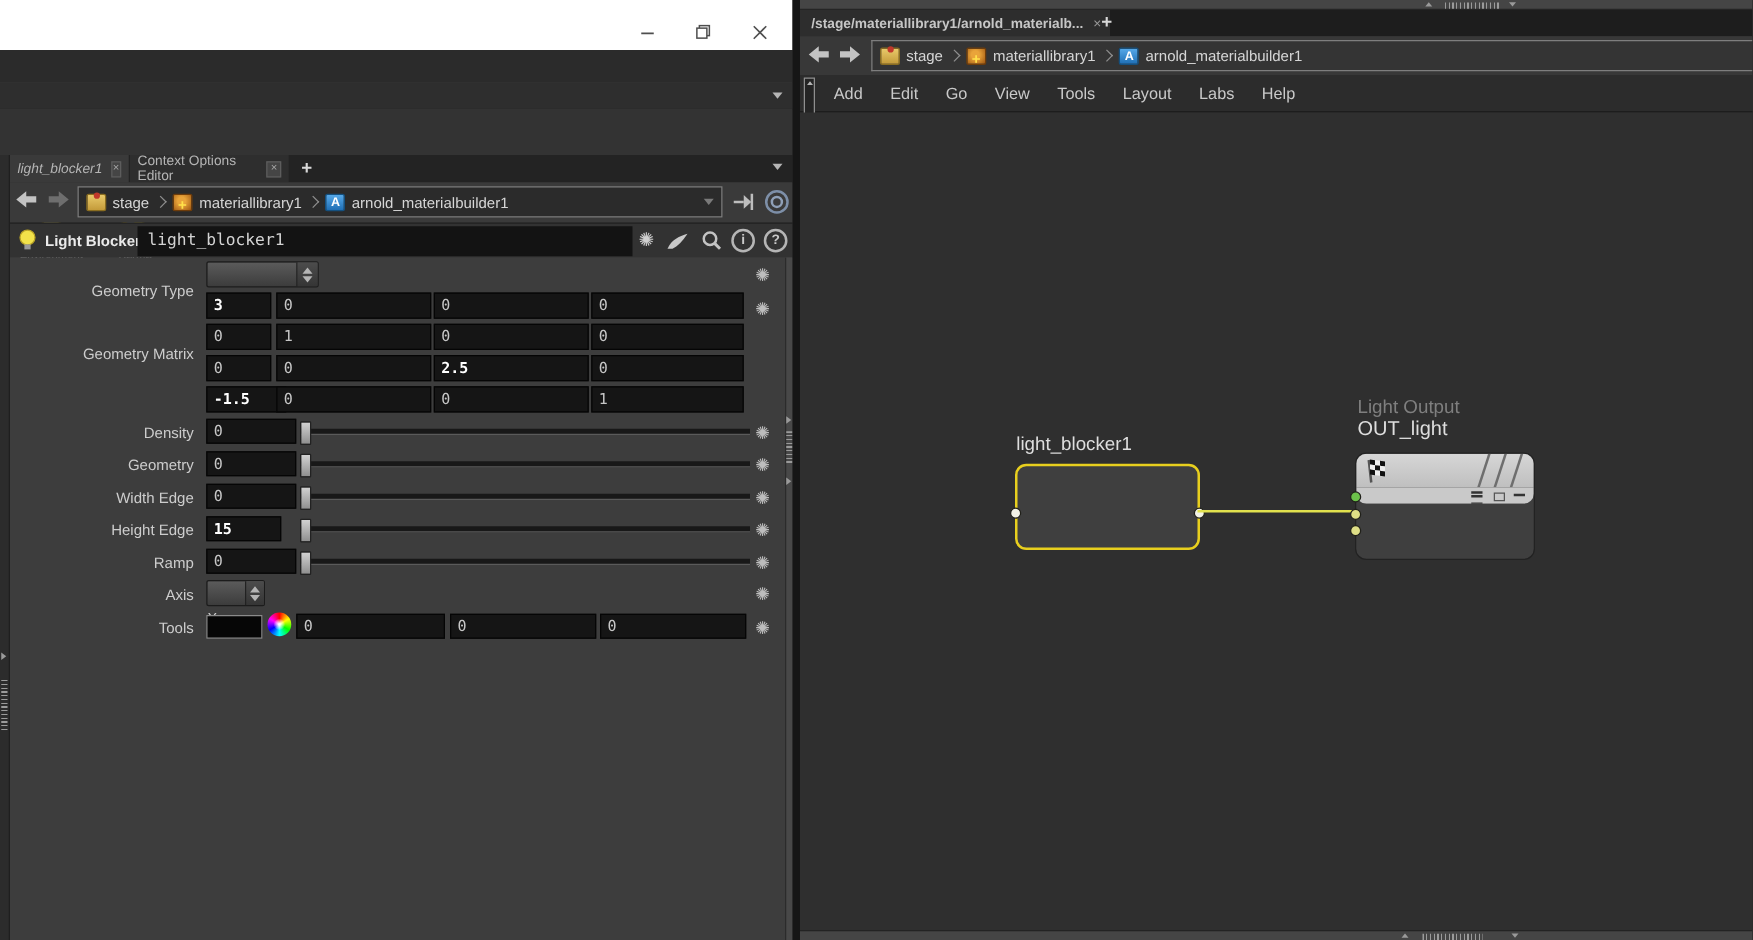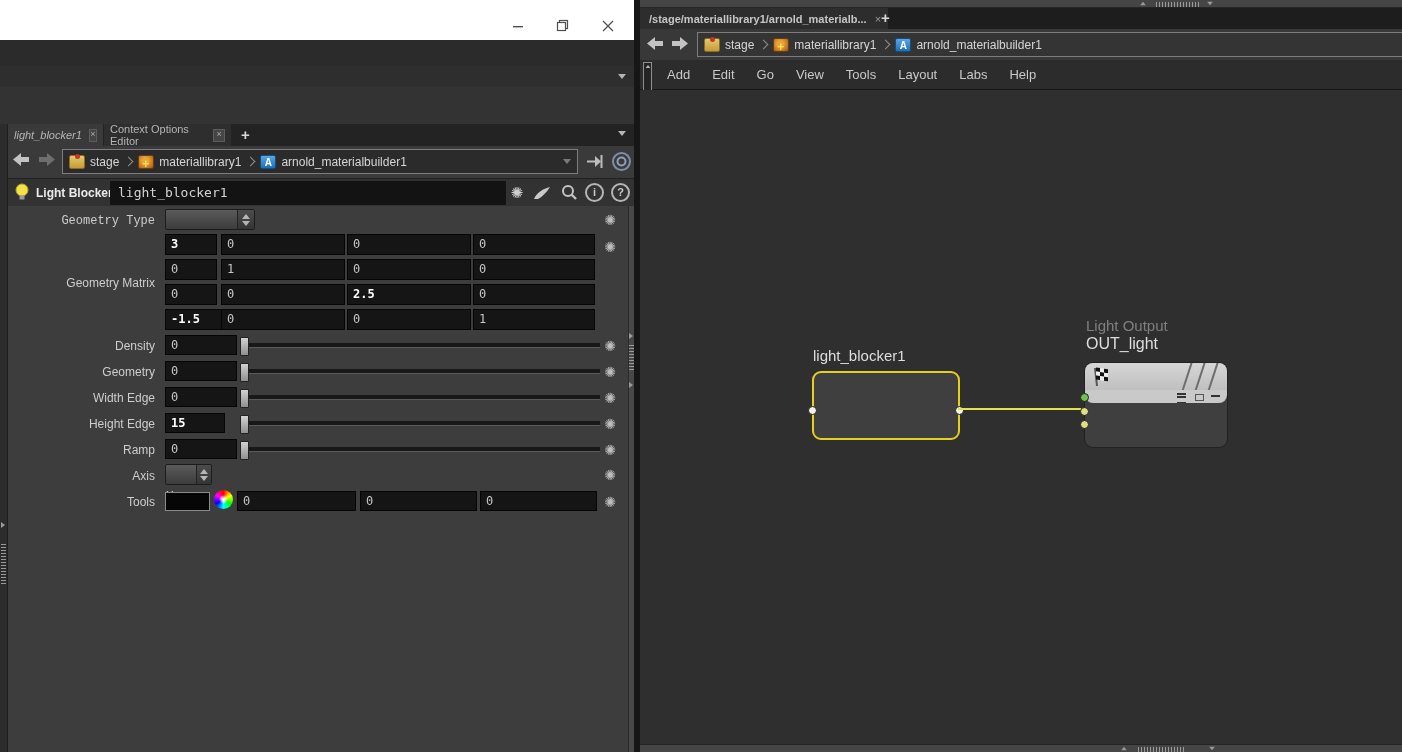--- a/index.html
+++ b/index.html
@@ -281,21 +281,21 @@
         <circle cx="8" cy="7" r="5" stroke="#c3c3c3" stroke-width="2"></circle>
         <line x1="11.5" y1="10.5" x2="16" y2="15" stroke="#c3c3c3" stroke-width="2.4"></line>
         </svg>
     </span>
     <span class="infobtn" style="left:585px;">i</span>
     <span class="infobtn" style="left:611px;">?</span>
   </div>
 
   <div class="parambody">
 
-    <div class="plabel" style="top:8px;font-family:Liberation Mono, monospace;">Geometry Type</div>
+    <div class="plabel" style="top:20px;">Geometry Type</div>
     <div class="dd" style="left:165px;top:3px;width:90px;">
       <span class="dlabel">Box</span>
       <span class="spin">
         <span class="t-up"></span>
         <span class="t-down"></span>
       </span>
     </div>
     <span class="gear" style="top:5px;">✺</span>
 
     <div class="plabel" style="top:70px;">Geometry Matrix</div>

